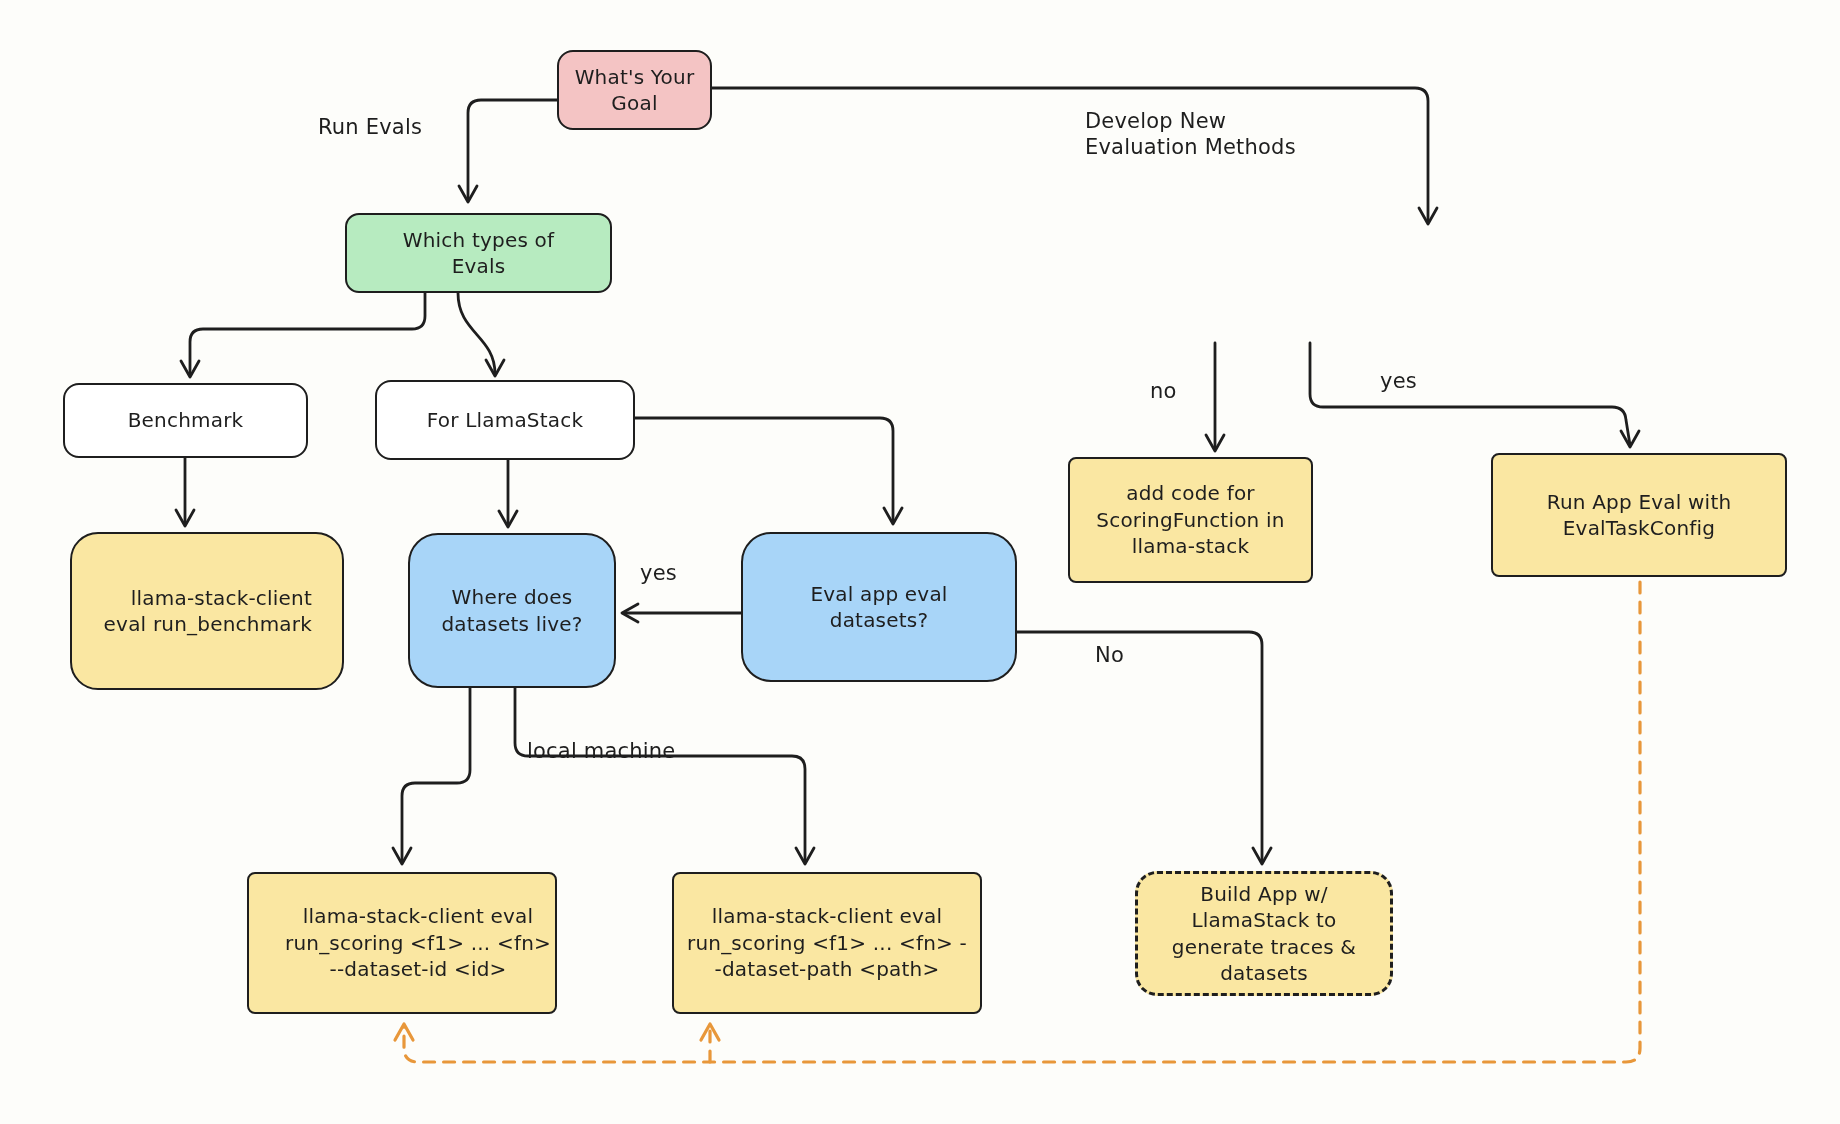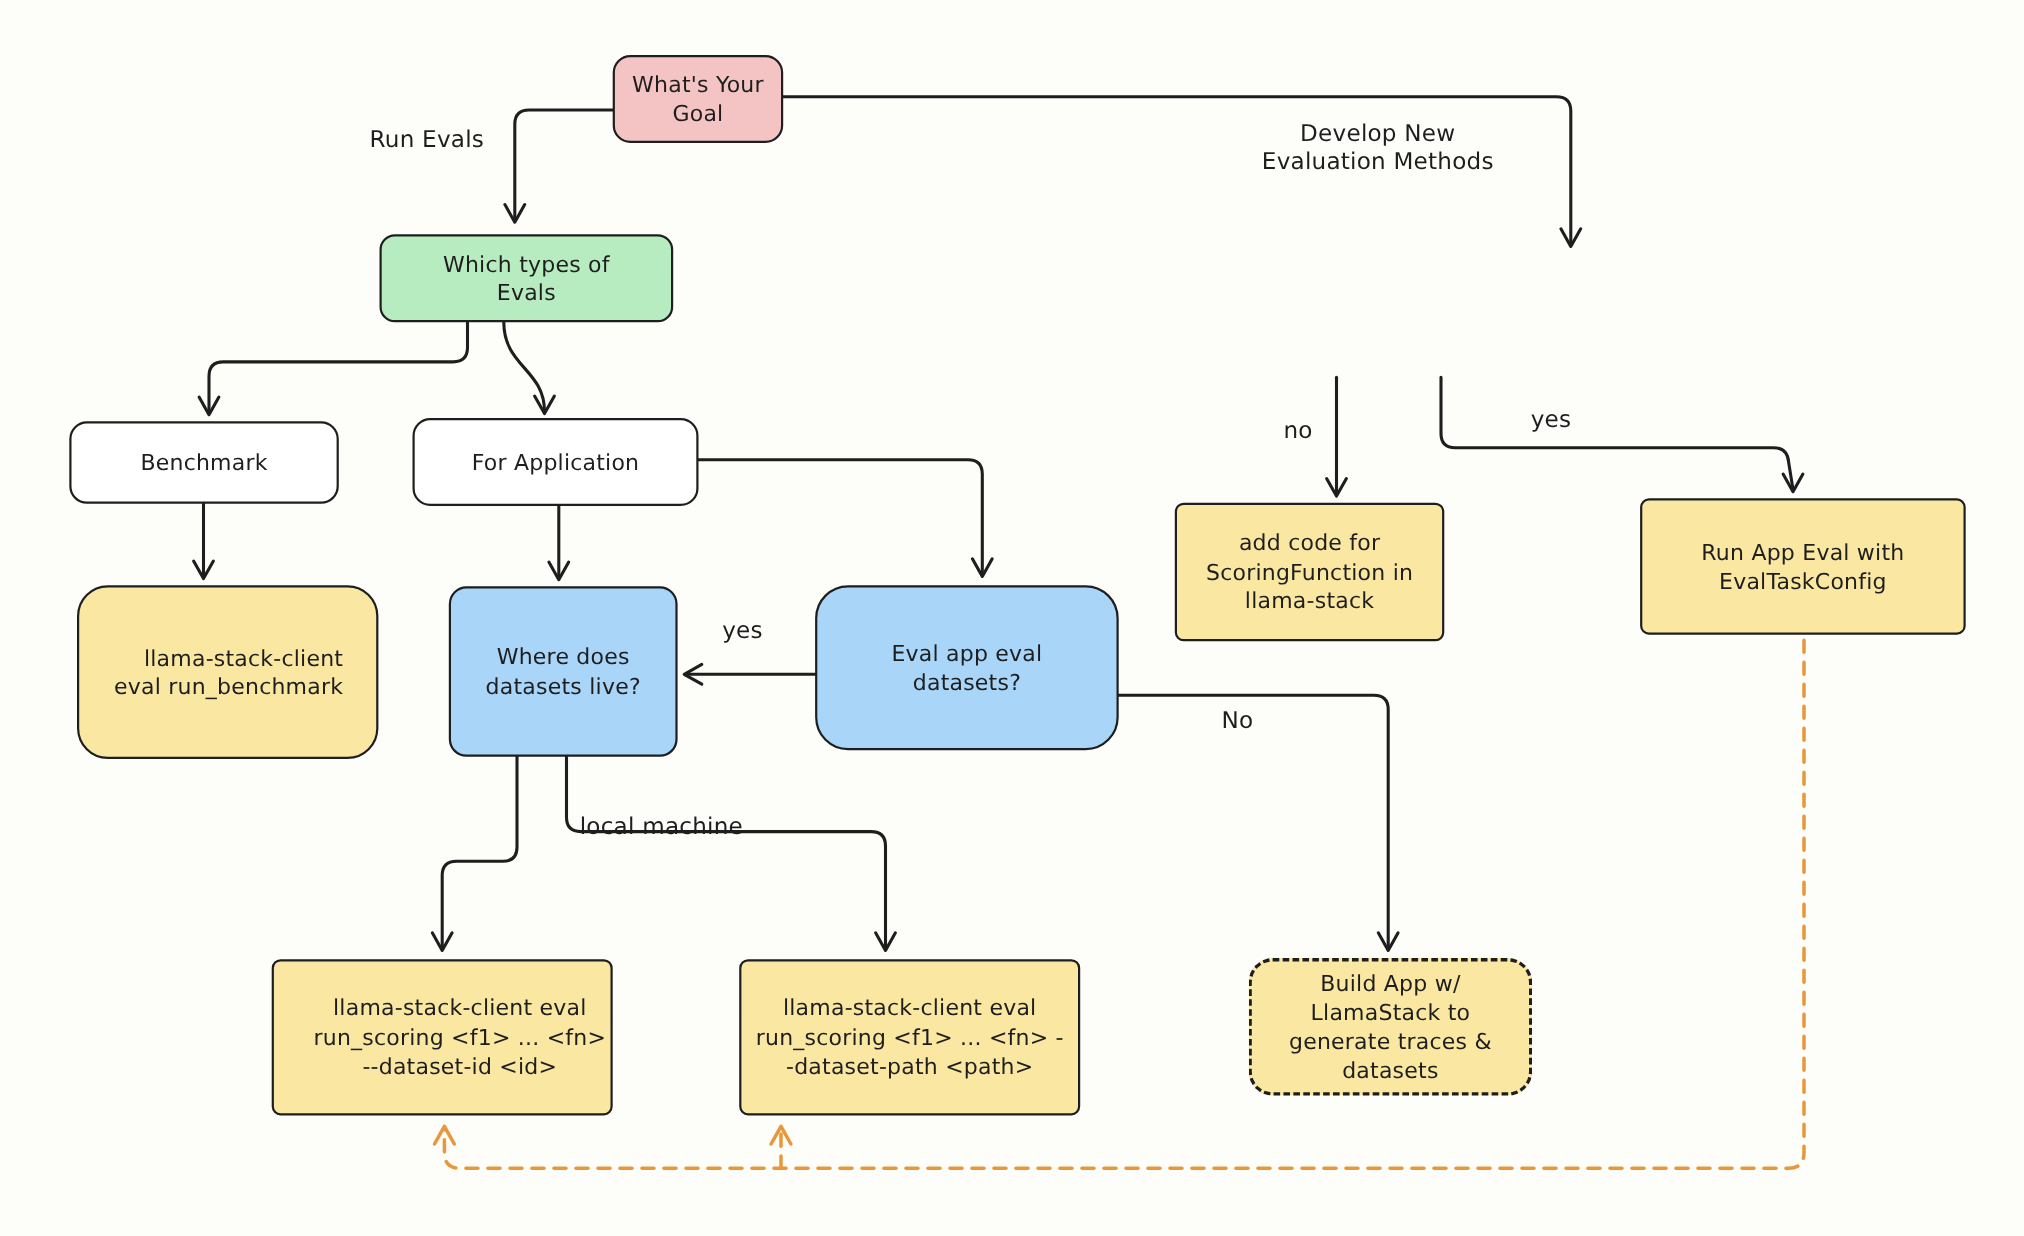--- a/index.html
+++ b/index.html
@@ -18,21 +18,21 @@
         text-align:center;font-size:20px;line-height:1.32;letter-spacing:.2px;}
   .node .lbl{display:inline-block;}
   .fill-pink{background:var(--pink);}
   .fill-green{background:var(--green);}
   .fill-yellow{background:var(--yellow);}
   .fill-blue{background:var(--blue);border-radius:30px;}
   .fill-white{background:var(--white);}
   .dashed{border-style:dashed;border-width:3.2px;border-radius:22px;}
   .r14{border-radius:14px;} .r16{border-radius:16px;} .r20{border-radius:20px;}
   .r24{border-radius:8px;} .r28{border-radius:28px;}
-  .elabel{position:absolute;font-size:21px;line-height:1.25;letter-spacing:.2px;text-align:center;}
+  .elabel{position:absolute;font-size:21px;line-height:1.25;letter-spacing:.2px;text-align:left;}
   .elabel .lbl{display:inline-block;}
   .right{text-align:right;} .left{text-align:left;}
 </style>
 </head>
 <body>
 
 <div class="canvas">
 
   <svg class="edges" viewBox="0 0 1840 1124">
 
@@ -116,28 +116,28 @@
   <div class="node fill-green r14" style="left:345px;top:213px;width:267px;height:80px;">
     <span class="lbl" style="max-width:165px;">Which types of Evals</span>
   </div>
 
 
   <div class="node fill-white r18 r16" style="left:63px;top:383px;width:245px;height:75px;">
     <span class="lbl">Benchmark</span>
   </div>
 
   <div class="node fill-white r16" style="left:375px;top:380px;width:260px;height:80px;">
-    <span class="lbl">For Application</span>
+    <span class="lbl">For LlamaStack</span>
   </div>
 
   <div class="node fill-yellow r28" style="left:70px;top:532px;width:274px;height:158px;text-align:right;">
     <span class="lbl" style="max-width:210px;">llama-stack-client eval run_benchmark</span>
   </div>
 
-  <div class="node fill-blue" style="left:408px;top:533px;width:208px;height:155px;border-radius:16px;">
+  <div class="node fill-blue" style="left:408px;top:533px;width:208px;height:155px;">
     <span class="lbl" style="max-width:150px;">Where does datasets live?</span>
   </div>
 
   <div class="node fill-blue" style="left:741px;top:532px;width:276px;height:150px;">
     <span class="lbl" style="max-width:155px;">Eval app eval datasets?</span>
   </div>
 
   <div class="node fill-yellow r24" style="left:1068px;top:457px;width:245px;height:126px;">
     <span class="lbl" style="max-width:215px;">add code for ScoringFunction in llama-stack</span>
   </div>

